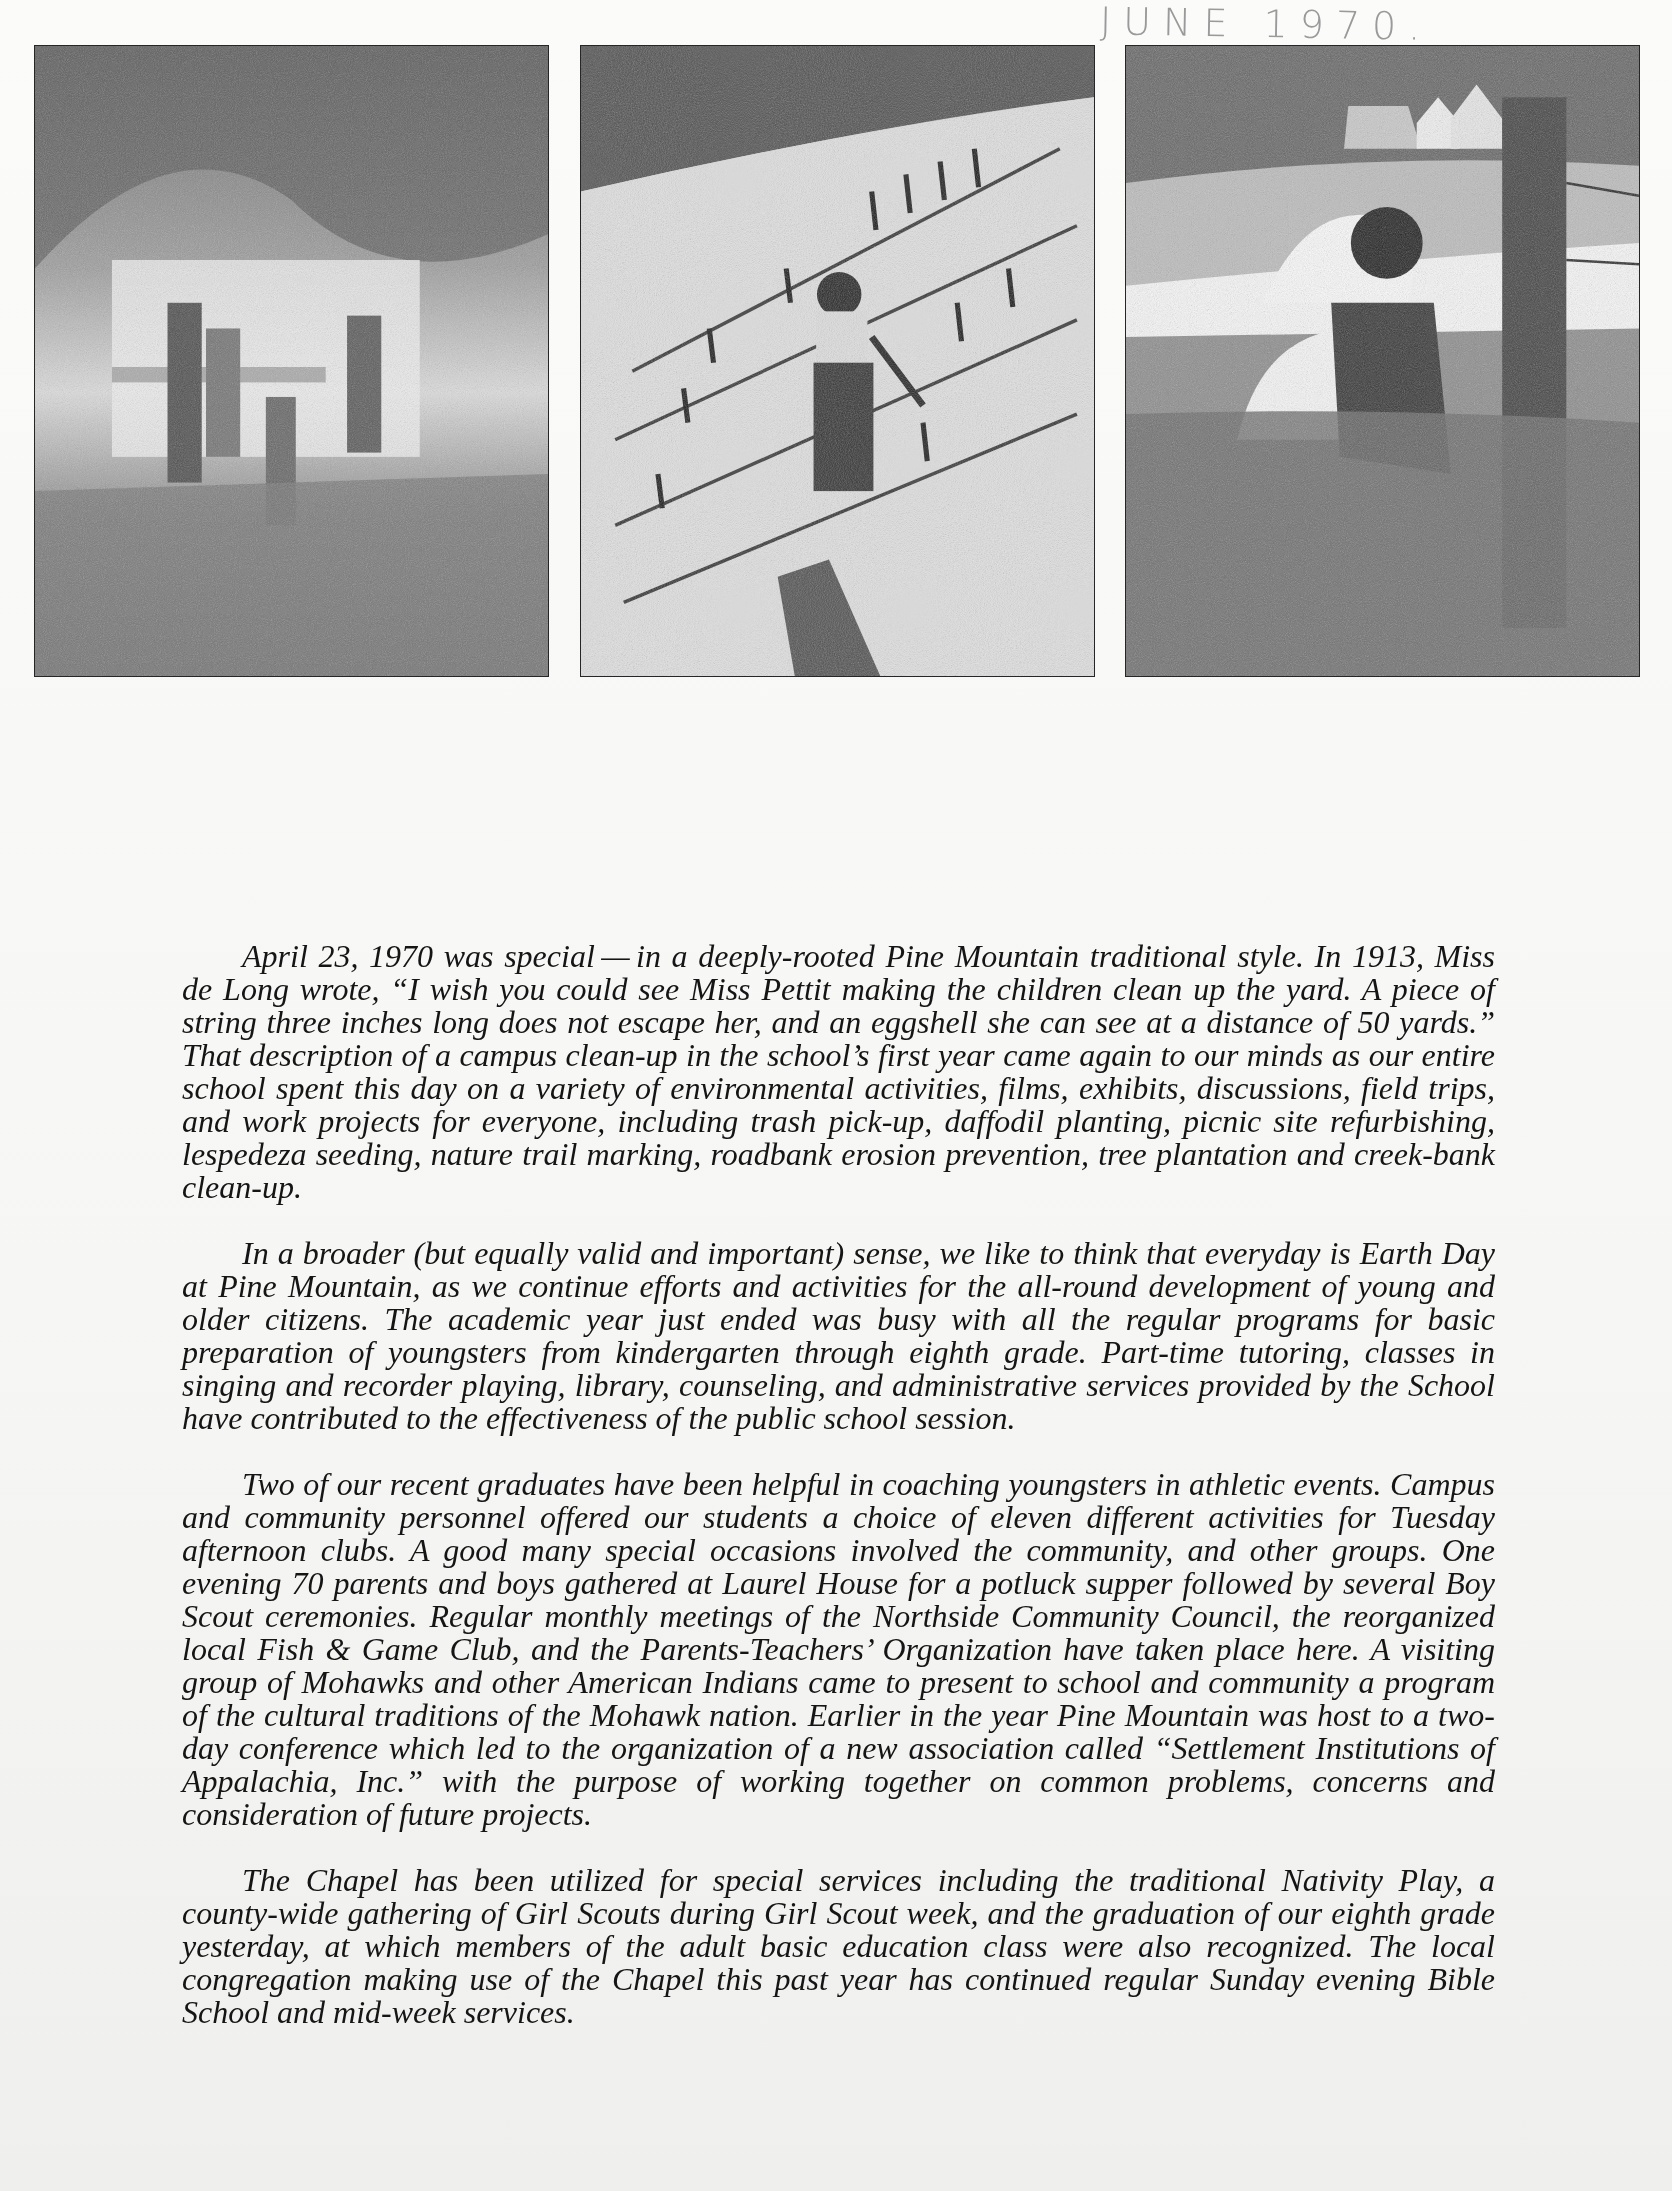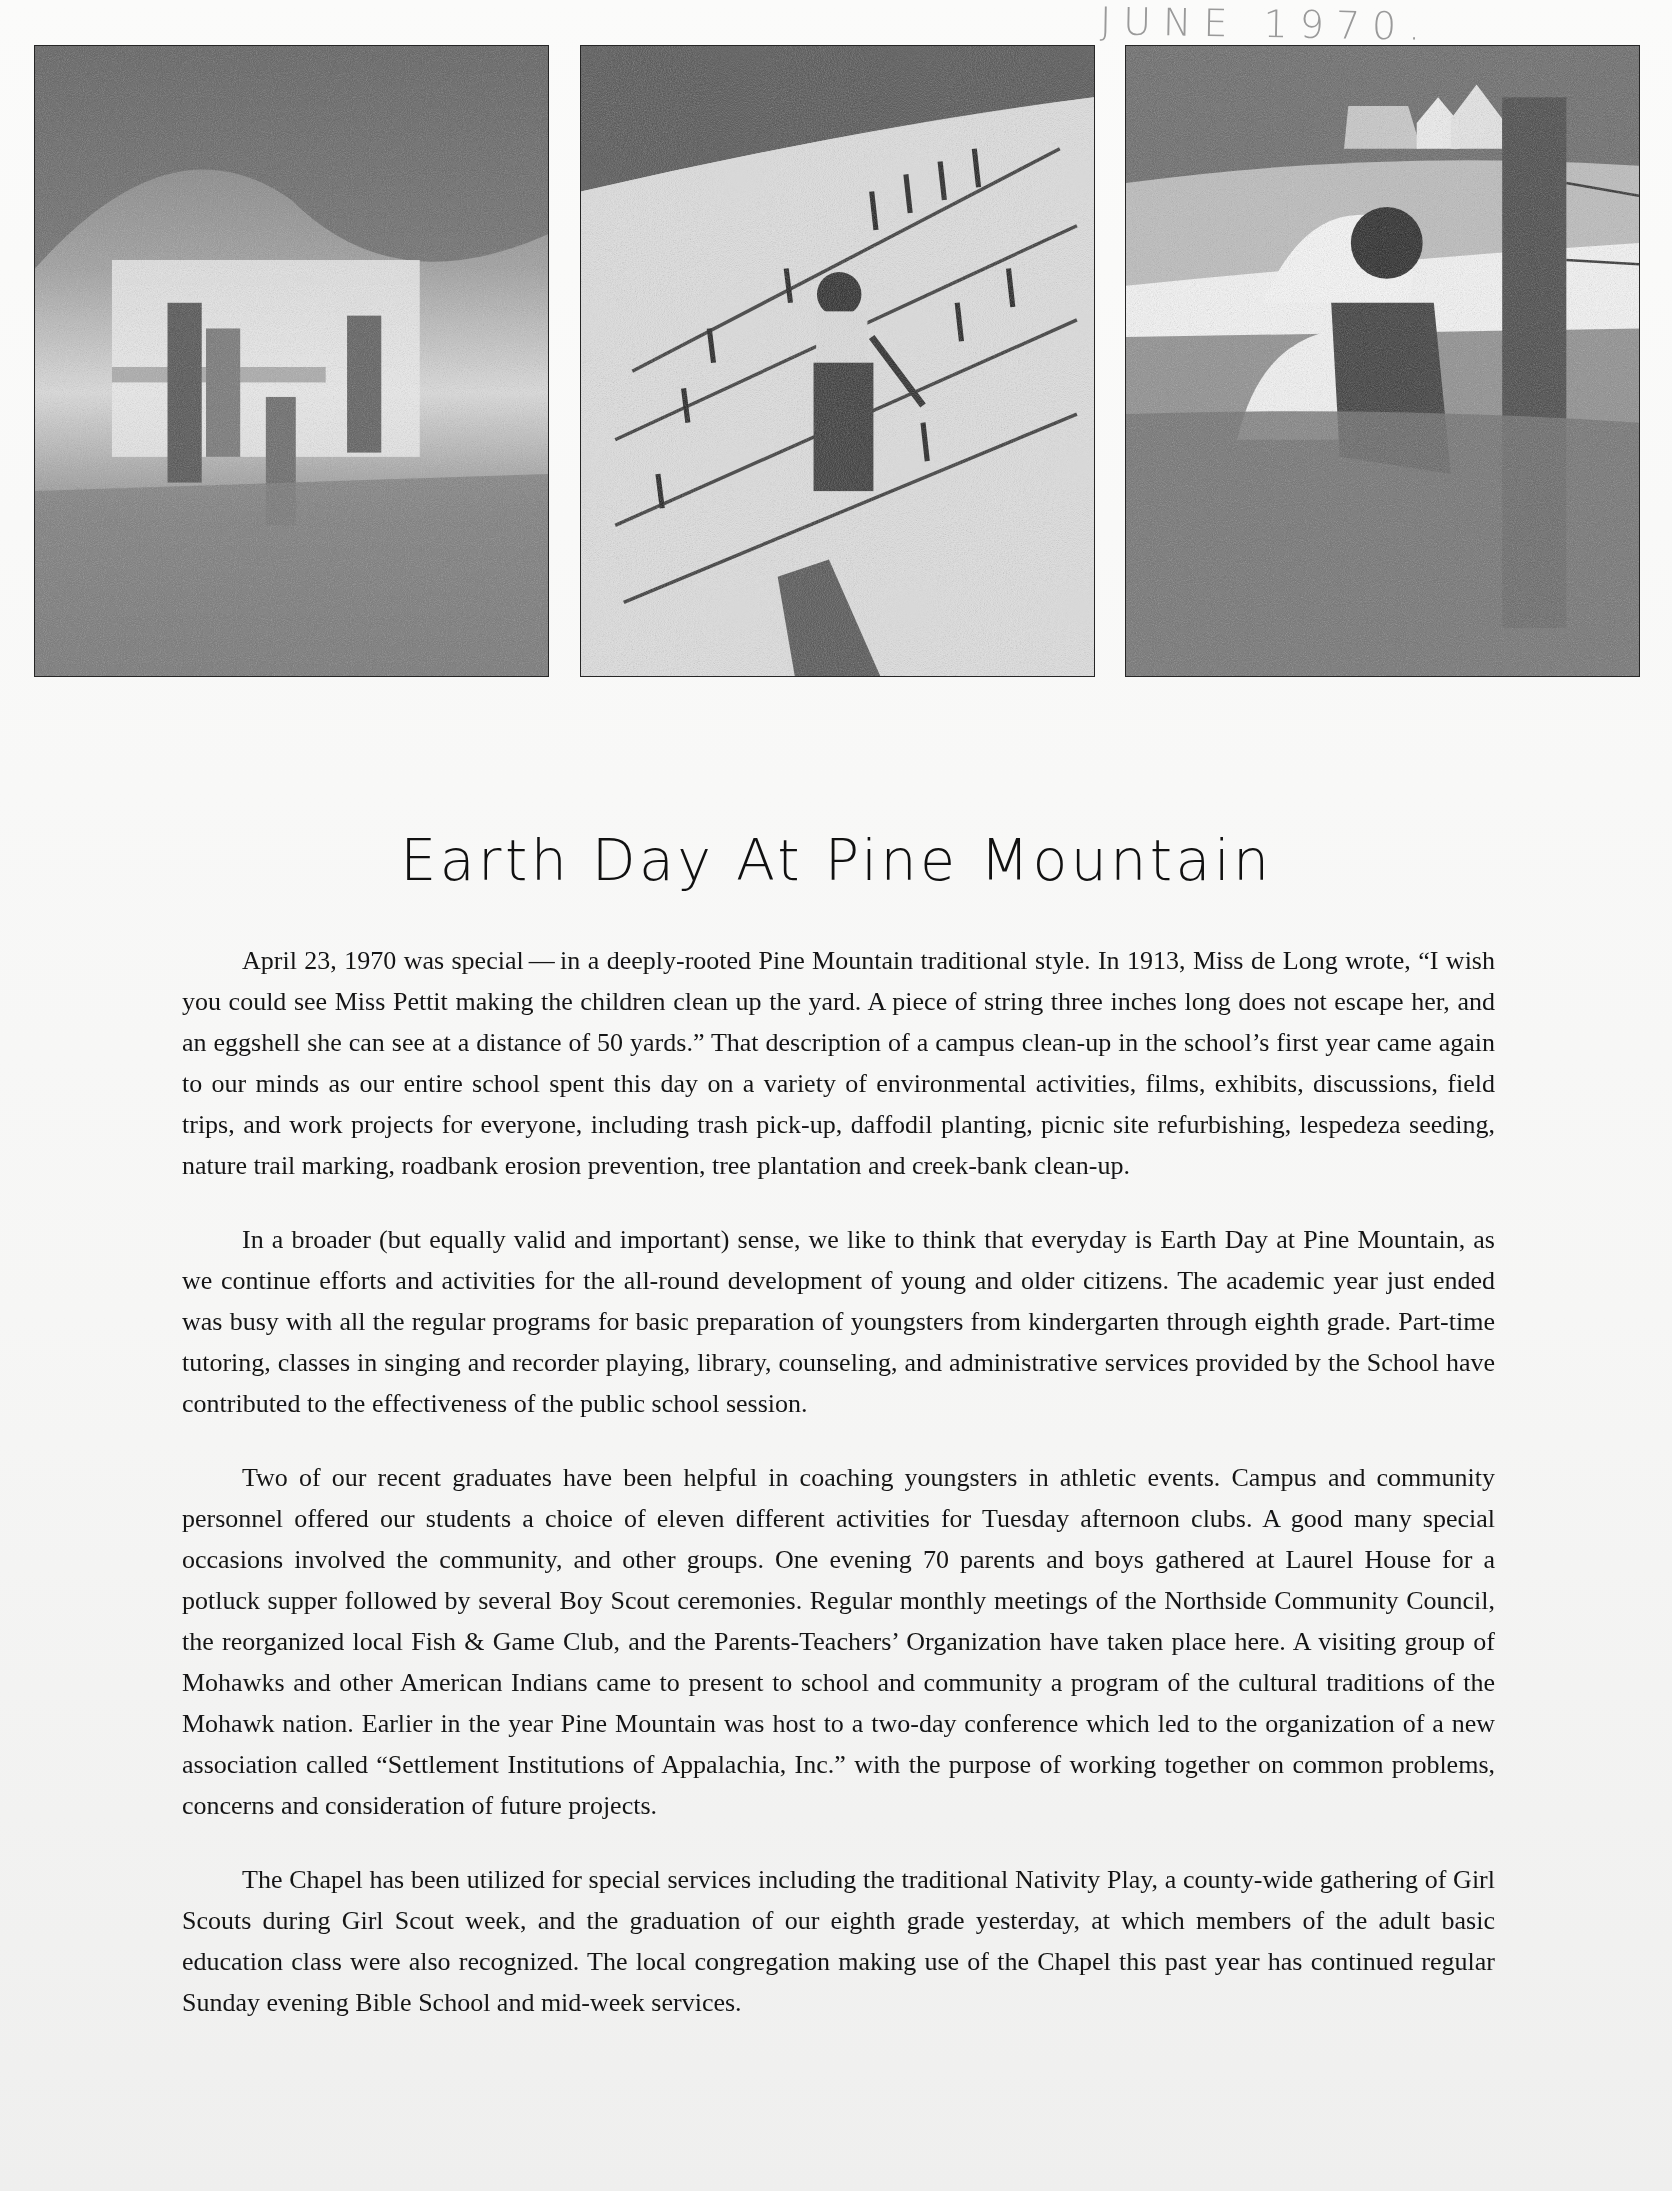--- a/index.html
+++ b/index.html
@@ -57,24 +57,25 @@
     font-size: 57px;
     letter-spacing: 3.4px;
     color: #111;
     -webkit-text-stroke: 0px;
   }
   .body-text {
     position: absolute;
     left: 182px;
     top: 940px;
     width: 1313px;
-    font-size: 26px;
-    line-height: 41px;
+    font-size: 32px;
+    line-height: 33px;
     text-align: justify;
     color: #151515;
+    font-style: italic;
   }
   .body-text p {
     margin: 0 0 33px 0;
     text-indent: 60px;
   }
 </style>
 </head>
 <body>
 
 <div class="page">
@@ -178,21 +179,20 @@
       <line x1="515" y1="250" x2="600" y2="255" stroke="#333" stroke-width="3"></line>
       <path d="M160 300 Q210 180 300 200 Q350 230 330 300 Z" fill="#f2f2f2"></path>
       <circle cx="305" cy="230" r="42" fill="#2b2b2b"></circle>
       <path d="M130 460 Q160 330 270 330 Q320 340 300 460 Z" fill="#eeeeee"></path>
       <path d="M240 300 L360 300 L380 500 L250 480 Z" fill="#3e3e3e"></path>
       <path d="M0 430 Q300 420 600 440 L600 736 L0 736 Z" fill="#6f6f6f" opacity="0.85"></path>
       <rect width="600" height="736" filter="url(#grain3)"></rect>
     </svg>
   </div>
 
-  <h1 class="title">Earth Day At Pine Mountain</h1>
 
   <div class="body-text">
     <p>April 23, 1970 was special — in a deeply-rooted Pine Mountain traditional style. In 1913, Miss de Long wrote, “I wish you could see Miss Pettit making the children clean up the yard. A piece of string three inches long does not escape her, and an eggshell she can see at a distance of 50 yards.” That description of a campus clean-up in the school’s first year came again to our minds as our entire school spent this day on a variety of environmental activities, films, exhibits, discussions, field trips, and work projects for everyone, including trash pick-up, daffodil planting, picnic site refurbishing, lespedeza seeding, nature trail marking, roadbank erosion prevention, tree plantation and creek-bank clean-up.</p>
     <p>In a broader (but equally valid and important) sense, we like to think that everyday is Earth Day at Pine Mountain, as we continue efforts and activities for the all-round development of young and older citizens. The academic year just ended was busy with all the regular programs for basic preparation of youngsters from kindergarten through eighth grade. Part-time tutoring, classes in singing and recorder playing, library, counseling, and administrative services provided by the School have contributed to the effectiveness of the public school session.</p>
     <p>Two of our recent graduates have been helpful in coaching youngsters in athletic events. Campus and community personnel offered our students a choice of eleven different activities for Tuesday afternoon clubs. A good many special occasions involved the community, and other groups. One evening 70 parents and boys gathered at Laurel House for a potluck supper followed by several Boy Scout ceremonies. Regular monthly meetings of the Northside Community Council, the reorganized local Fish &amp; Game Club, and the Parents-Teachers’ Organization have taken place here. A visiting group of Mohawks and other American Indians came to present to school and community a program of the cultural traditions of the Mohawk nation. Earlier in the year Pine Mountain was host to a two-day conference which led to the organization of a new association called “Settlement Institutions of Appalachia, Inc.” with the purpose of working together on common problems, concerns and consideration of future projects.</p>
     <p>The Chapel has been utilized for special services including the traditional Nativity Play, a county-wide gathering of Girl Scouts during Girl Scout week, and the graduation of our eighth grade yesterday, at which members of the adult basic education class were also recognized. The local congregation making use of the Chapel this past year has continued regular Sunday evening Bible School and mid-week services.</p>
   </div>
 
 </div>
 

